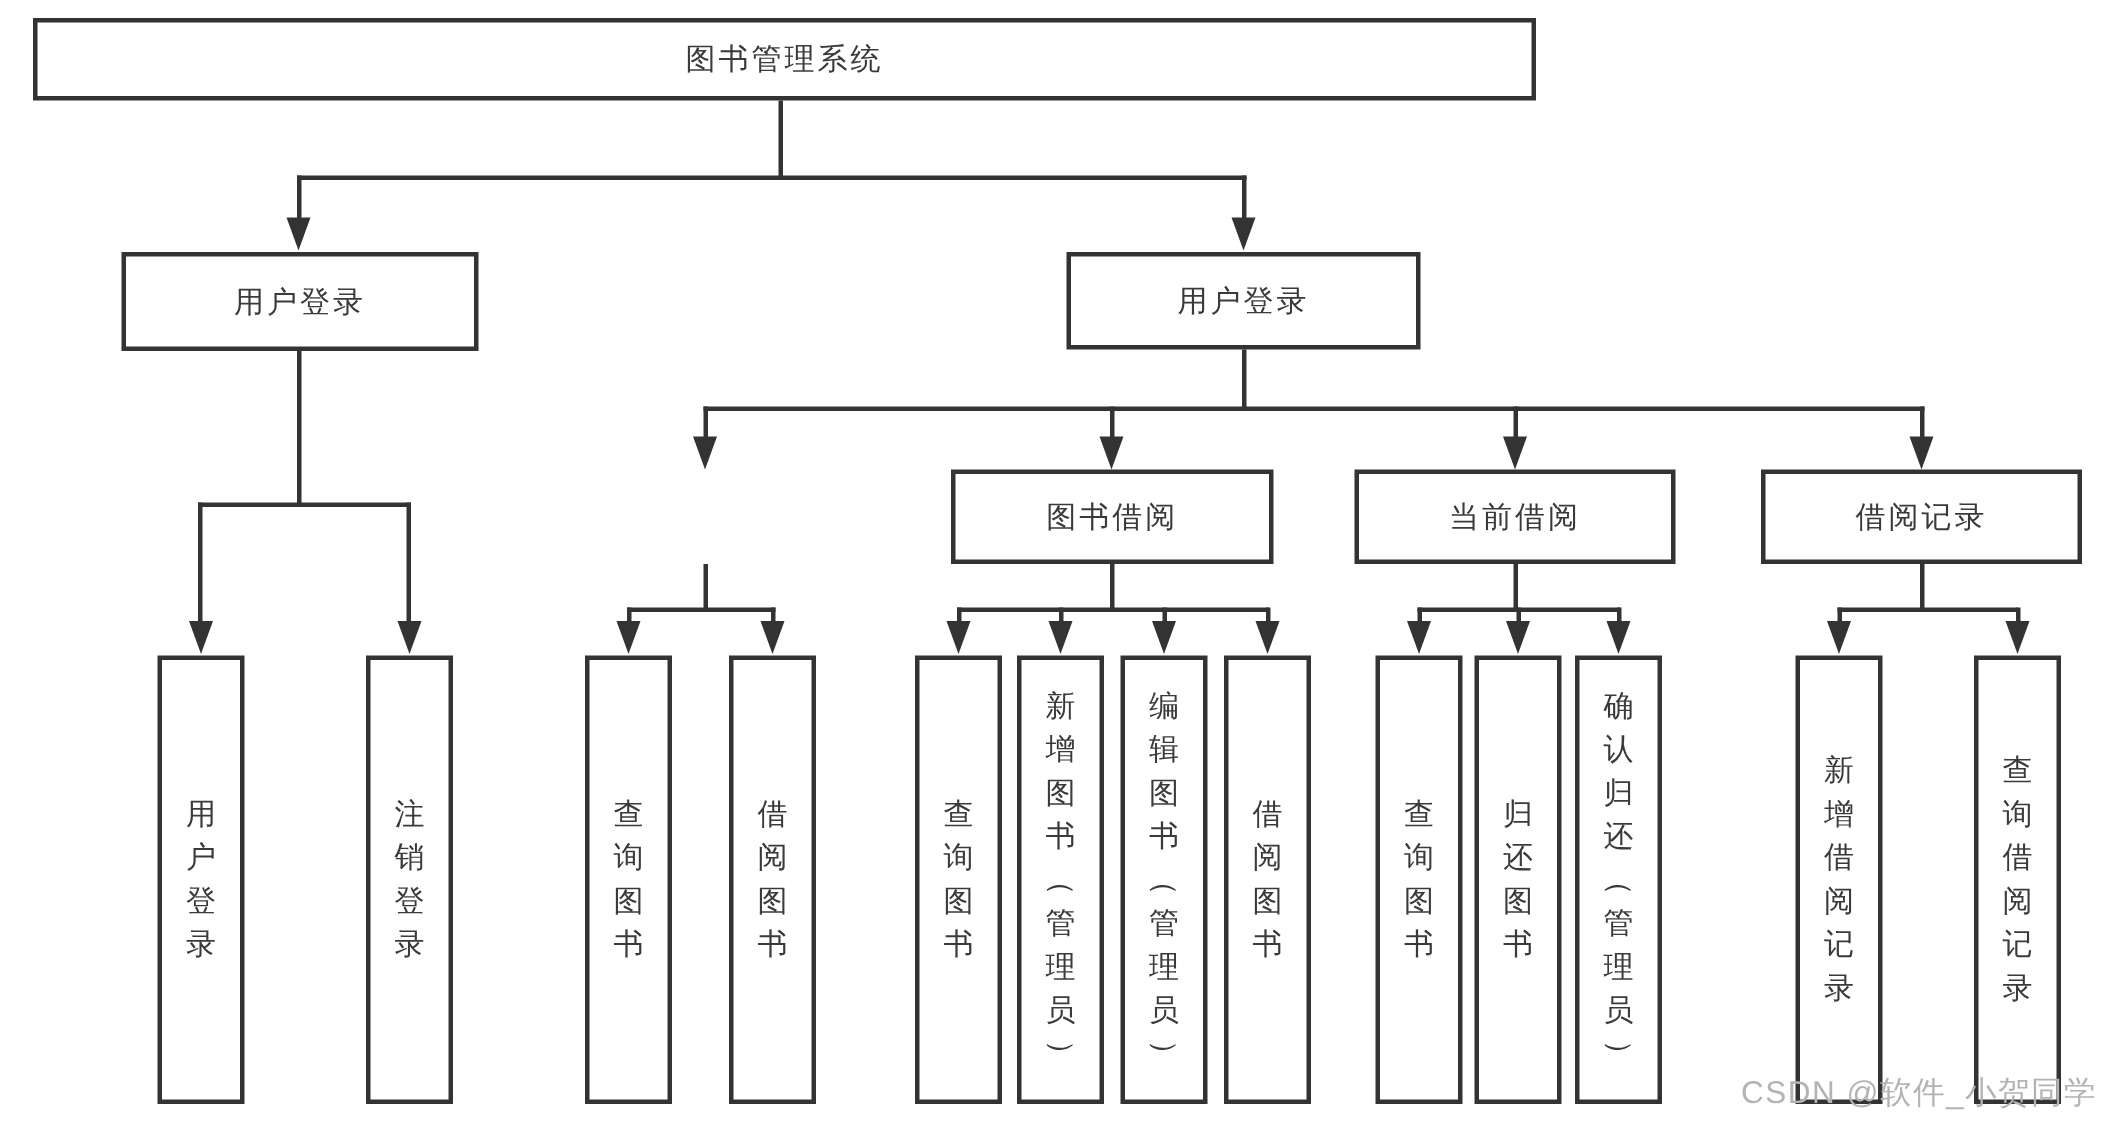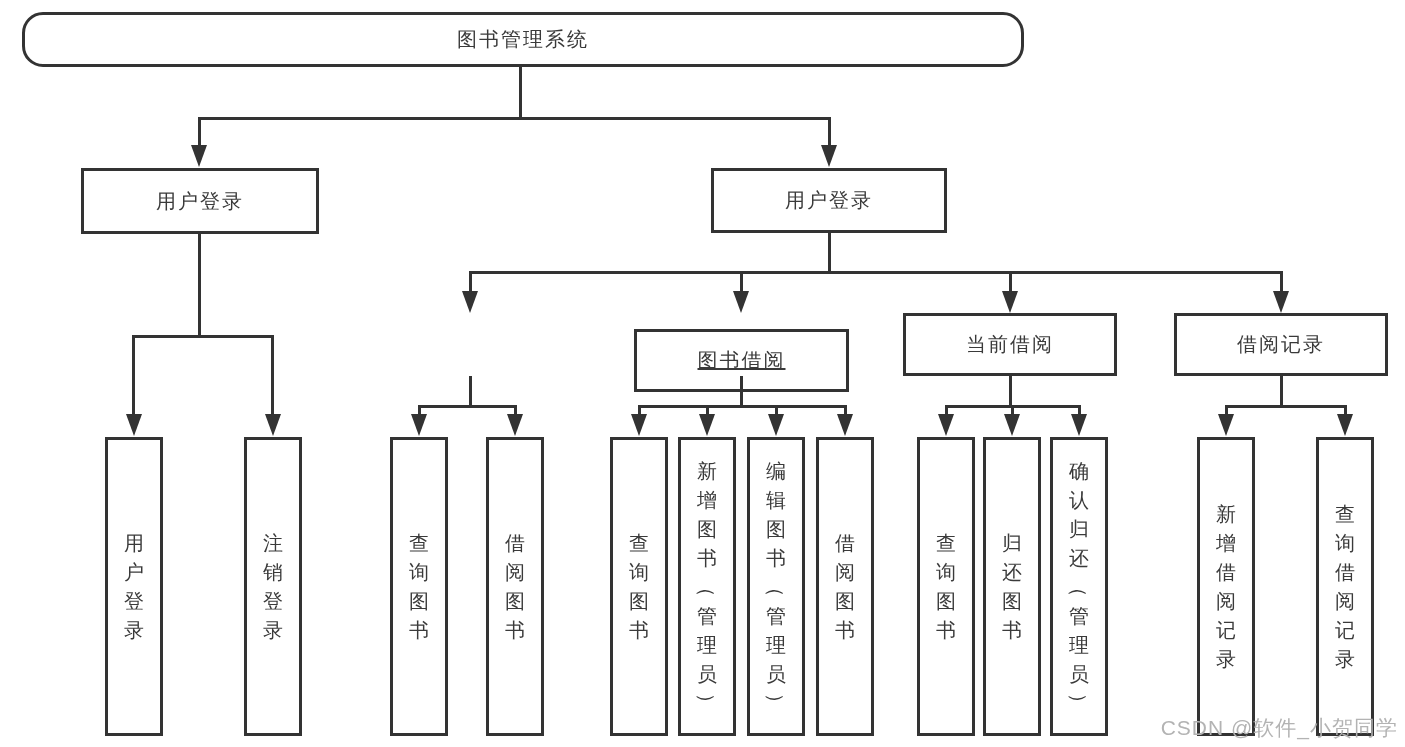--- a/index.html
+++ b/index.html
@@ -30,28 +30,28 @@
   .watermark{
     position:absolute;right:7px;bottom:5px;font-size:21px;
     color:var(--watermark,#b3b3b3);z-index:10;letter-spacing:1px;margin-top:37px;
   }
 </style>
 </head>
 <body>
 
 <div class="canvas">
 
-  <div class="node" style="left:22px;top:12px;width:1002px;height:55px;border-radius:21px;">图书管理系统</div>
+  <div class="node" style="left:22px;top:12px;width:1002px;height:55px;">图书管理系统</div>
 
   <div class="node" style="left:81px;top:168px;width:238px;height:66px;">用户登录</div>
 
   <div class="node" style="left:711px;top:168px;width:236px;height:65px;">用户登录</div>
 
 
-  <div class="node" style="left:634px;top:329px;width:215px;height:63px;text-decoration:underline;">图书借阅</div>
+  <div class="node" style="left:634px;top:313px;width:215px;height:63px;">图书借阅</div>
 
   <div class="node" style="left:903px;top:313px;width:214px;height:63px;">当前借阅</div>
 
   <div class="node" style="left:1174px;top:313px;width:214px;height:63px;text-align:right;">借阅记录</div>
 
   <div class="node vnode" style="left:105px;top:437px;width:58px;height:299px;">
       <span class="ch">用</span>
       <span class="ch">户</span>
       <span class="ch">登</span>
       <span class="ch">录</span>

